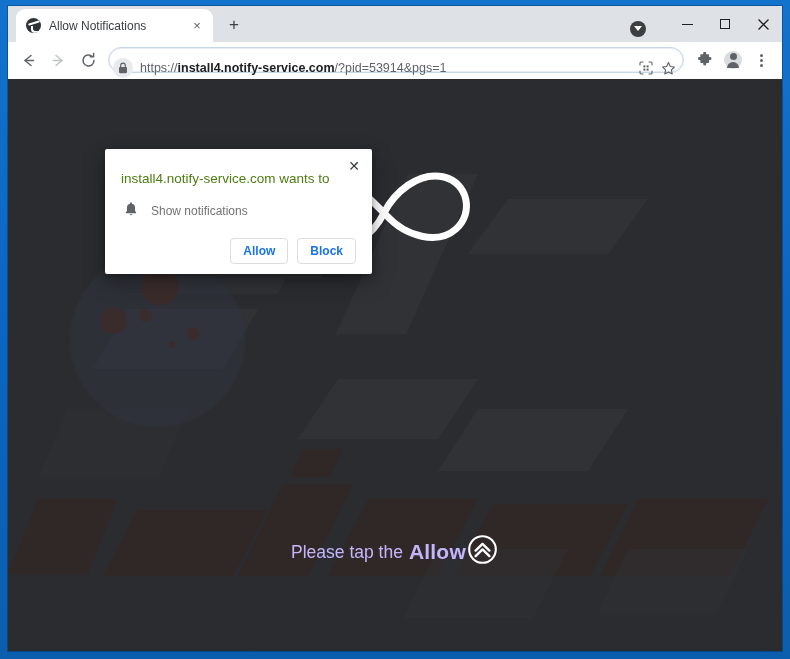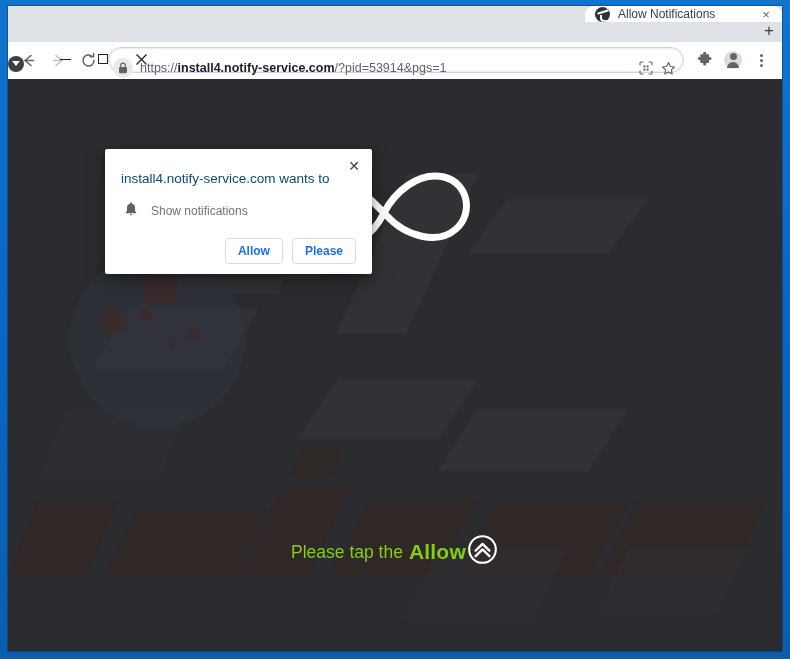--- a/index.html
+++ b/index.html
@@ -26,21 +26,20 @@
     box-shadow: 0 0 0 1px rgba(0,0,0,.25);
   }
 
   
   .tabstrip {
     position: relative;
     height: 36px;
     background: #dee1e6;
     display: flex;
     align-items: flex-end;
-    flex-direction: column;
   }
   .tab {
     position: relative;
     margin-left: 8px;
     height: 33px;
     width: 197px;
     background: #ffffff;
     border-radius: 9px 9px 0 0;
     display: flex;
     align-items: center;
@@ -237,21 +236,21 @@
 
   
   .prompt {
     position: absolute;
     left: 0; right: 0;
     top: 455px;
     display: flex;
     align-items: center;
     justify-content: center;
     gap: 0;
-    color: #84cc16;
+    color: #c4b5fd;
     font-size: 17.5px;
     white-space: nowrap;
   }
   .prompt .lead { margin-right: 6px; }
   .prompt .allow-word { font-weight: 700; font-size: 21px; letter-spacing: .2px; }
   .prompt .tail { margin-left: 6px; }
   .chev-circle { display:inline-block; margin: 0 1px; vertical-align: middle; }
 
   
   .perm-dialog {
@@ -269,21 +268,21 @@
     right: 10px; top: 9px;
     width: 16px; height: 16px;
     display:flex; align-items:center; justify-content:center;
     color: #3c4043;
     font-size: 14px;
     line-height:1;
     cursor:pointer;
   }
   .perm-title {
     font-size: 13.5px;
-    color: #0c4a6e;
+    color: #4d7c0f;
     margin: 7px 0 0 0;
     line-height: 1.3;
     padding-right: 18px;
   }
   .perm-row {
     display:flex; align-items:center;
     gap: 13px;
     margin-top: 13px;
     padding-left: 3px;
   }
@@ -462,19 +461,19 @@
           <span>
             <svg width="14" height="16" viewBox="0 0 14 16">
               <path d="M7 1.2 a0.95 0.95 0 0 1 0.95 0.95 v0.5 a4.1 4.1 0 0 1 3.1 3.95 v3.1 l1.1 1.8 a0.45 0.45 0 0 1 -0.38 0.7 H2.23 a0.45 0.45 0 0 1 -0.38 -0.7 l1.1 -1.8 v-3.1 a4.1 4.1 0 0 1 3.1 -3.95 v-0.5 A0.95 0.95 0 0 1 7 1.2 Z" fill="#5f6368"></path>
               <path d="M5.5 13.3 a1.6 1.6 0 0 0 3 0" fill="#5f6368"></path>
             </svg>
           </span>
           <span class="perm-row-label">Show notifications</span>
         </div>
         <div class="perm-actions">
           <button class="perm-btn">Allow</button>
-          <button class="perm-btn">Please</button>
+          <button class="perm-btn">Block</button>
         </div>
       </div>
 
     </div>
   </div>
 </div>
 
 </body></html>

